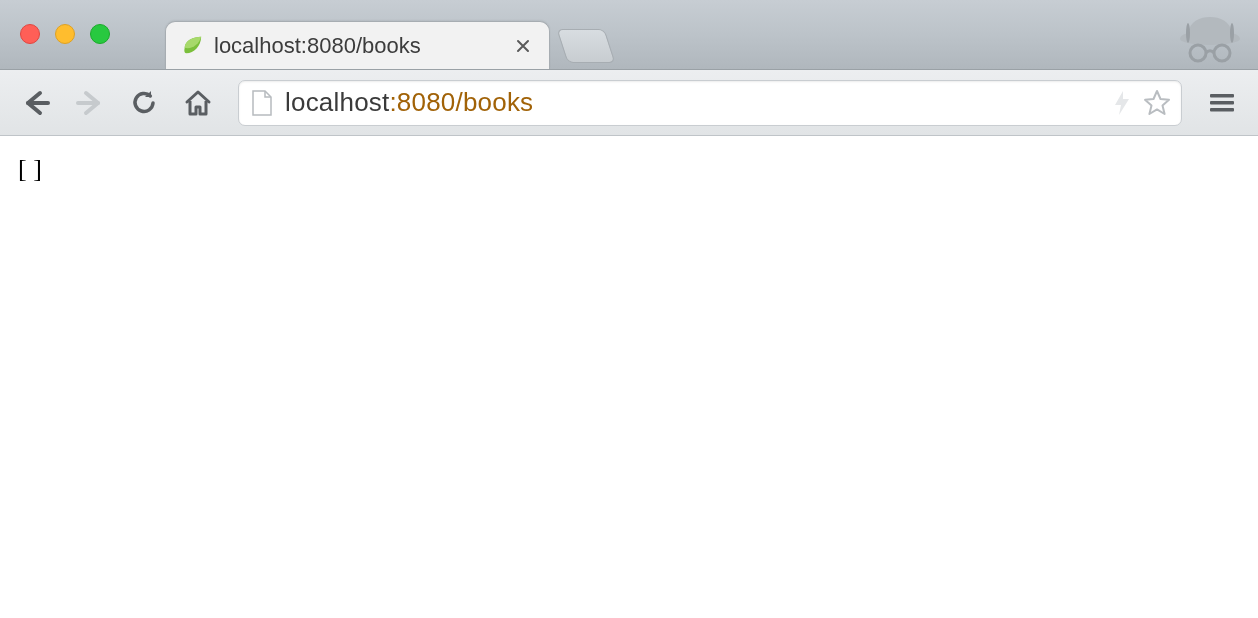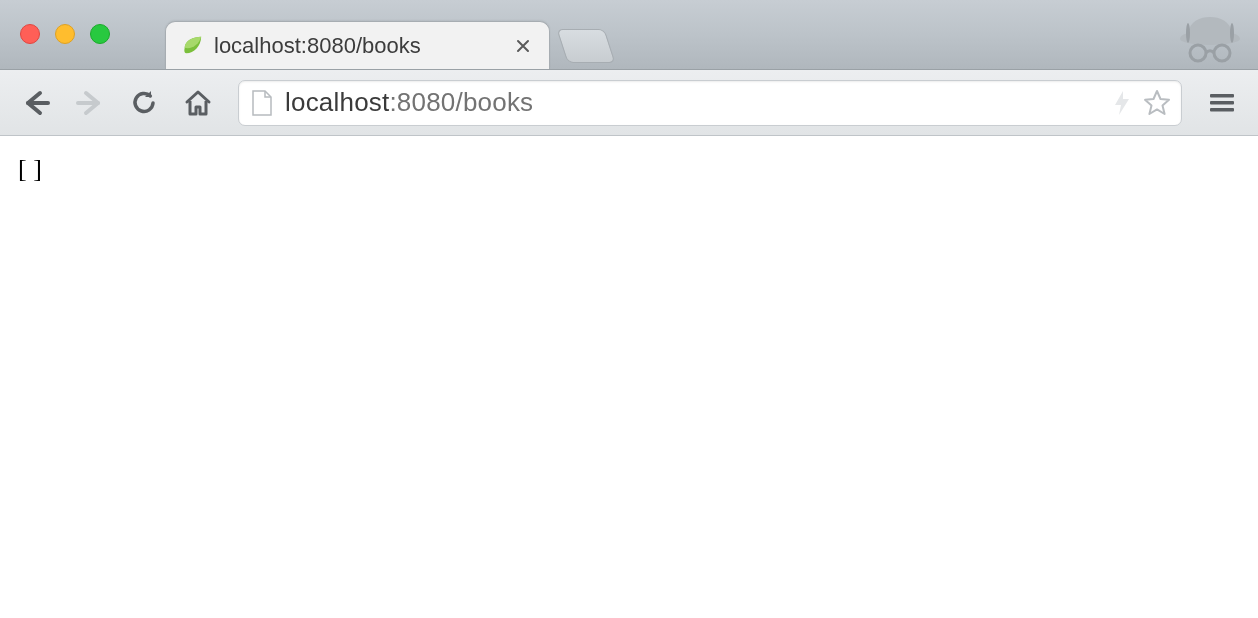--- a/index.html
+++ b/index.html
@@ -132,21 +132,21 @@
     .page-icon {
       width: 26px; height: 26px;
       display: flex; align-items: center; justify-content: center;
       color: #9a9ea2;
     }
     .url {
       font-size: 26px;
       color: #3a3a3a;
       letter-spacing: 0.2px;
     }
-    .url .muted { color: #737373; }
+    .url .muted { color: #a16207; }
     .omni-right {
       display: flex;
       align-items: center;
       gap: 10px;
       color: #c5c9cd;
     }
 
     .menu-btn {
       width: 44px; height: 44px;
       display: flex; align-items: center; justify-content: center;

